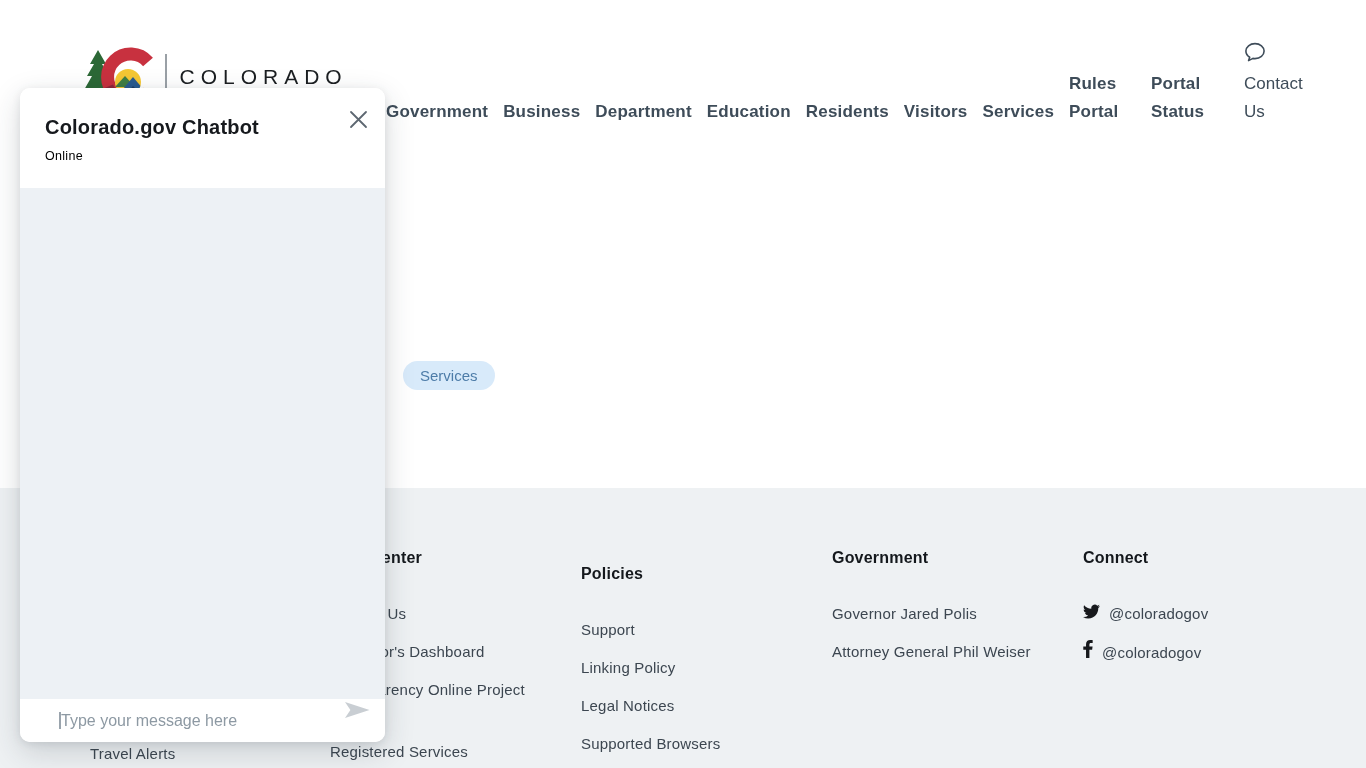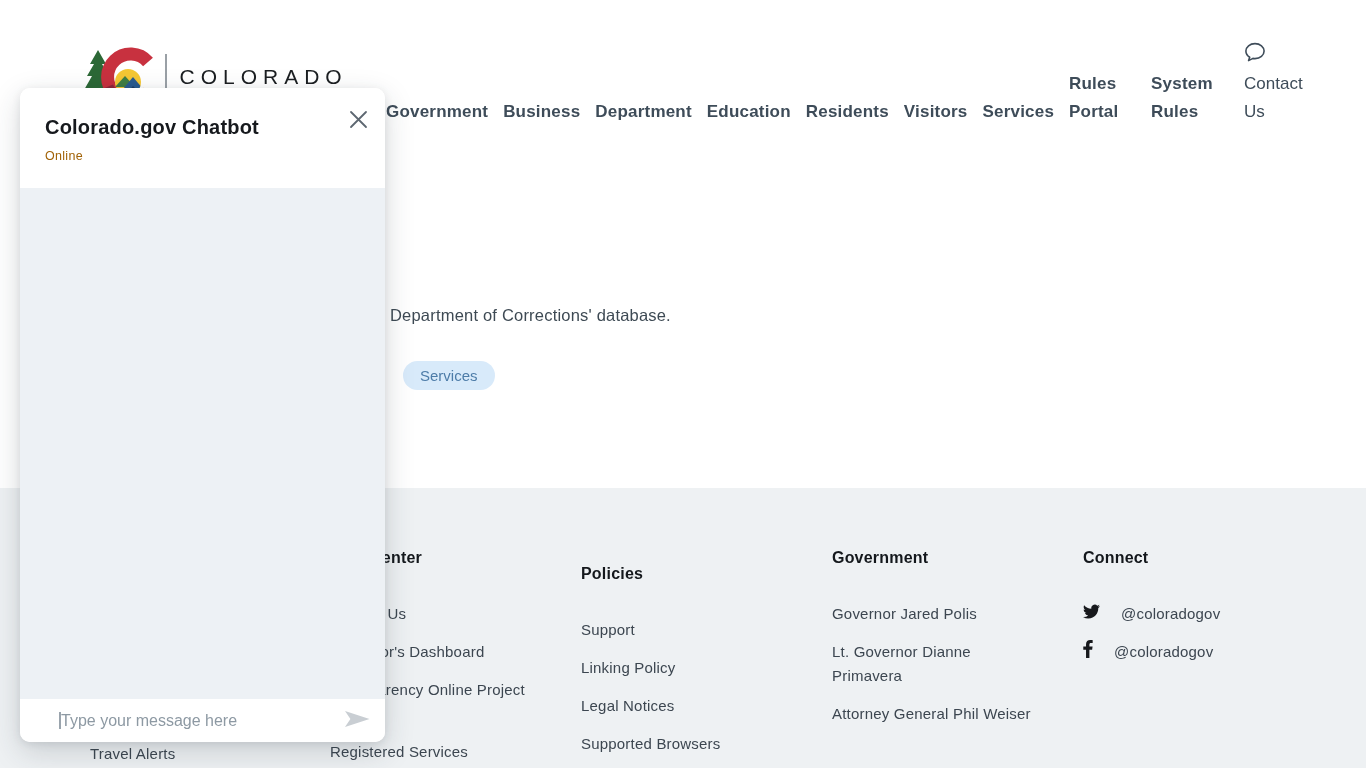--- a/index.html
+++ b/index.html
@@ -58,40 +58,40 @@
   .flink {
     font-size:15px; line-height:24px; color:#3c4650; text-decoration:none;
     cursor:pointer; letter-spacing:.2px; display:inline-block;
   }
   .col-services { left:80px; }
   .col-help     { left:330px; }
   .col-policies { left:581px;margin-top:16px; }
   .col-gov      { left:832px; }
   .col-connect  { left:1083px; }
   .travel-alerts { position:absolute; left:10px; top:193px; }
-  .social-row { display:flex; align-items:flex-start; gap:21px; }
+  .social-row { display:flex; align-items:center; gap:9px; }
   .social-row svg { flex:0 0 auto; }
 
   
   .chat-panel {
     position:absolute; left:20px; top:88px; width:365px; height:654px;
     background:#ffffff; border-radius:10px; z-index:50;
     box-shadow:0 10px 30px rgba(40,50,60,.18), 0 2px 8px rgba(40,50,60,.10);
     display:flex; flex-direction:column; overflow:hidden;
   }
   .chat-header { height:100px; background:#ffffff; padding:26px 25px 0 25px; position:relative; }
   .chat-title { font-size:20px; line-height:26px; font-weight:700; color:#16191d; letter-spacing:.2px; }
-  .chat-status { margin-top:9px; font-size:12.5px; color:#a16207; letter-spacing:.3px; }
+  .chat-status { margin-top:9px; font-size:12.5px; color:#000000; letter-spacing:.3px; }
   .chat-close {
     position:absolute; top:20px; right:15px; width:24px; height:24px;
     background:none; border:none; cursor:pointer; padding:2px;
   }
   .chat-body { flex:1; background:#edf1f5; }
   .chat-inputbar {
-    height:43px; background:#ffffff; display:flex; align-items:center; position:relative;
+    height:43px; background:#ffffff; display:flex; align-items:flex-start; position:relative;
   }
   .chat-caret { position:absolute; left:39px; top:13px; width:1.5px; height:17px; background:#9aa4ad; }
   .chat-input {
     flex:1; border:none; outline:none; font-family:"Liberation Sans", sans-serif;
     font-size:16px; color:#333; padding:0 0 0 41px; background:transparent; height:100%;
   }
   .chat-input::placeholder { color:#8d99a3; opacity:1; }
   .chat-send { border:none; background:none; cursor:pointer; padding:0 14px 0 6px; display:flex; align-items:center; }
 </style>
 </head>
@@ -127,32 +127,31 @@
 
   <nav class="topnav">
     <a class="nav-link">Government</a>
     <a class="nav-link">Business</a>
     <a class="nav-link">Department</a>
     <a class="nav-link">Education</a>
     <a class="nav-link">Residents</a>
     <a class="nav-link">Visitors</a>
     <a class="nav-link">Services</a>
     <a class="nav-link wrap2 nav-rules">Rules Portal</a>
-    <a class="nav-link wrap2 nav-system">System Rules</a>
+    <a class="nav-link wrap2 nav-system">Portal Status</a>
     <a class="nav-contact">
       <span class="bubble">
         <svg width="22" height="22" viewBox="0 0 22 22">
           <path d="M11 2.6 C5.9 2.6 1.9 5.9 1.9 10.1 c0 2.5 1.5 4.8 3.8 6.2 L4.6 19.6 l4.3 -2.2 c.7 .14 1.4 .2 2.1 .2 5.1 0 9.1 -3.3 9.1 -7.5 S16.1 2.6 11 2.6 Z" fill="none" stroke="#3e4c59" stroke-width="1.6" stroke-linejoin="round"></path>
         </svg>
       </span>
       <span class="lbl">Contact Us</span>
     </a>
   </nav>
 
-  <p class="main-sentence">Department of Corrections' database.</p>
   <a class="tag-pill">Services</a>
 
   <footer class="footer">
 
     <div class="fcol col-services">
       <a class="flink travel-alerts">Travel Alerts</a>
     </div>
 
     <div class="fcol col-help">
       <h3>Help Center</h3>
@@ -171,21 +170,20 @@
         <li><a class="flink">Linking Policy</a></li>
         <li><a class="flink">Legal Notices</a></li>
         <li><a class="flink">Supported Browsers</a></li>
       </ul>
     </div>
 
     <div class="fcol col-gov">
       <h3>Government</h3>
       <ul>
         <li><a class="flink">Governor Jared Polis</a></li>
-        <li><a class="flink">Lt. Governor Dianne Primavera</a></li>
         <li><a class="flink">Attorney General Phil Weiser</a></li>
       </ul>
     </div>
 
     <div class="fcol col-connect">
       <h3>Connect</h3>
       <ul>
         <li>
           <a class="flink social-row">
             <span>

